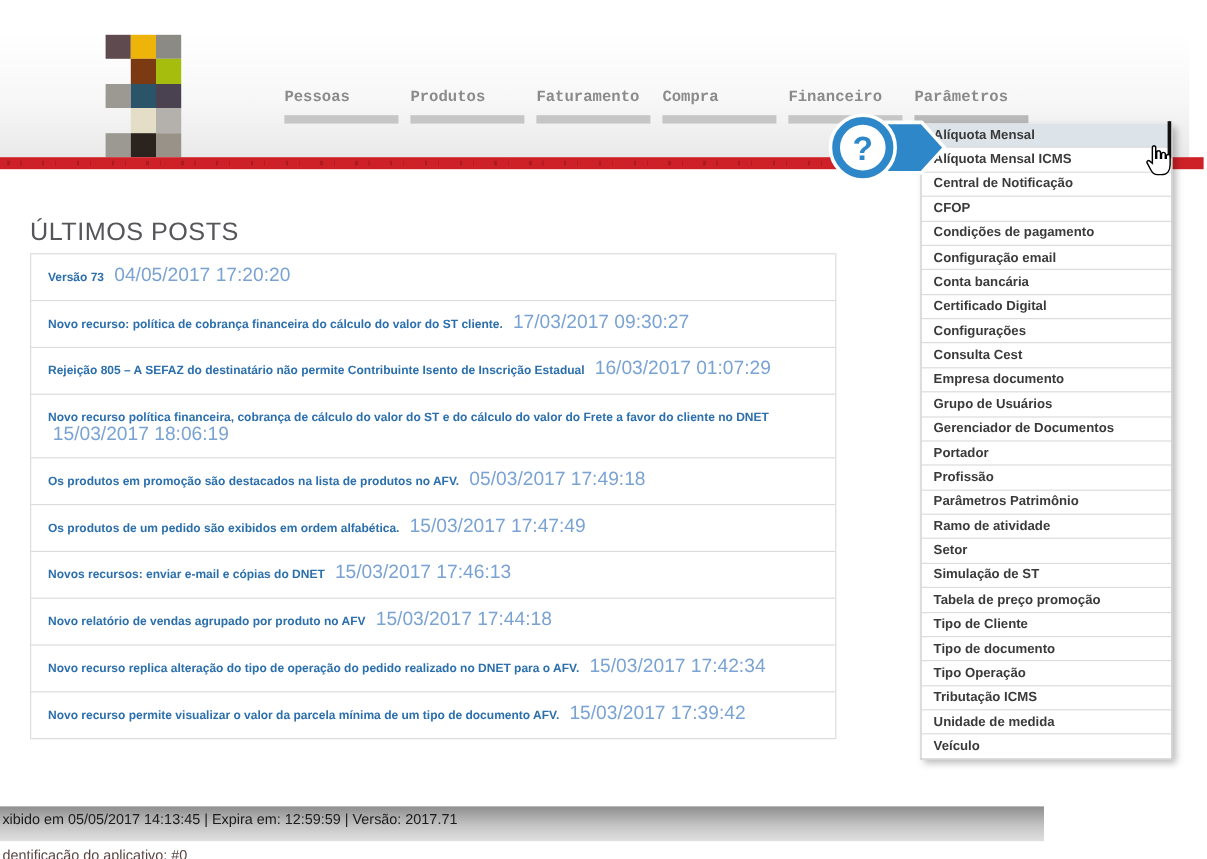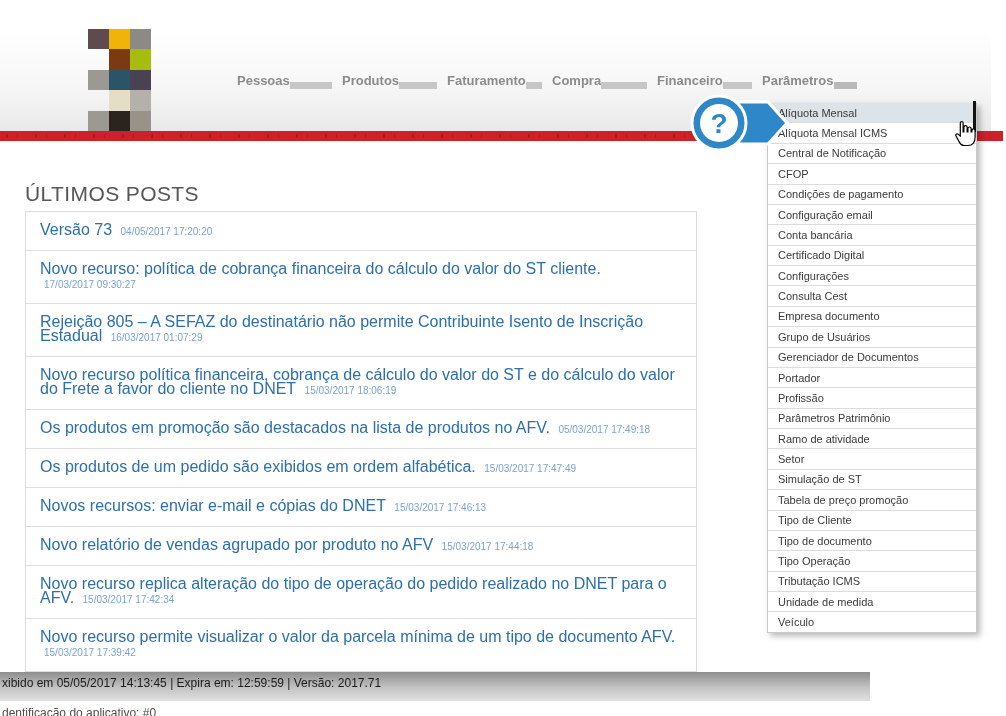--- a/index.html
+++ b/index.html
@@ -8,55 +8,55 @@
 
   
   .header{position:absolute;left:0;top:28px;width:991px;height:103px;
           background:linear-gradient(180deg,#ffffff 0%,#f7f7f7 55%,#e9e9e9 100%);}
   .logo{position:absolute;left:88px;top:29px;width:63px;height:102px;
         display:grid;grid-template-columns:repeat(3,21px);grid-auto-rows:20.4px;}
   .logo-cell{width:21px;height:20.4px;}
 
   
   .nav{position:absolute;left:237px;top:74px;display:flex;gap:10px;}
-  .nav-item{width:95px;display:flex;flex-direction:row;align-items:center;cursor:pointer;}
+  .nav-item{width:95px;display:flex;flex-direction:column;cursor:pointer;font-family:Liberation Mono, monospace;}
   .nav-label{font-size:13px;font-weight:bold;color:#8b8b8b;line-height:13px;margin-bottom:8px;}
   .nav-bar{width:95px;height:7px;background:#c6c6c6;margin-top:1px;}
   .nav-bar.active{background:#b9b9b9;}
 
   
   .red-band{position:absolute;left:0;top:131px;width:1003px;height:10px;background:#ce2127;}
   .red-band::after{content:"";position:absolute;left:6px;top:3px;height:4px;width:96%;opacity:.5;
      background:repeating-linear-gradient(90deg,rgba(60,0,0,.45) 0 2px,transparent 2px 11px,
      rgba(60,0,0,.35) 11px 12px,transparent 12px 29px);}
 
   
   .help-icon{position:absolute;left:688px;top:92px;z-index:6;cursor:pointer;}
 
   
   .menu{position:absolute;left:767px;top:103px;width:210px;box-sizing:border-box;margin:0;padding:0;
         list-style:none;background:#fff;border:1px solid #c9c9c9;border-top:none;z-index:5;
         box-shadow:3px 3px 6px rgba(0,0,0,.28);}
-  .menu li{padding:2.7px 8px 2.7px 10px;font-size:11px;font-weight:normal;color:#3a3a3a;
+  .menu li{padding:2.7px 8px 2.7px 10px;font-size:11px;font-weight:bold;color:#3a3a3a;
            line-height:14px;border-bottom:1px solid #dcdcdc;cursor:pointer;}
   .menu li:last-child{border-bottom:none;}
   .menu li.hl{background:#dce3e9;border-left:3px solid #000;padding-left:7px;}
 
   .caret-mark{position:absolute;left:973px;top:101px;width:3px;height:31px;background:#111;z-index:7;}
   .hand-cursor{position:absolute;left:951px;top:119px;z-index:8;}
 
   
   .posts-heading{position:absolute;left:25px;top:184px;font-size:21px;color:#55555a;
                  letter-spacing:.4px;line-height:19px;}
   .posts-box{position:absolute;left:25px;top:211px;width:672px;box-sizing:border-box;
              border:1px solid #ddd;background:#fff;}
   .post-row{padding:11px 14px;border-bottom:1px solid #ddd;line-height:14px;cursor:pointer;}
   .post-row:last-child{border-bottom:none;}
-  .post-title{font-size:16px;font-weight:normal;color:#2b6fad;}
-  .post-date{font-size:10px;color:#7aa3d4;margin-left:4px;white-space:nowrap;}
+  .post-title{font-size:10px;font-weight:bold;color:#2b6fad;}
+  .post-date{font-size:16px;color:#7aa3d4;margin-left:4px;white-space:nowrap;}
 
   
   .footer-bar{position:absolute;left:0;top:672px;width:870px;height:29px;
               background:linear-gradient(180deg,#8e8e8e 0%,#c4c4c4 55%,#e0e0e0 100%);}
   .footer-status{position:absolute;left:2px;top:4px;font-size:12px;color:#1b1b1b;line-height:14px;}
   .footer-app{position:absolute;left:2px;top:706px;font-size:12px;color:#5a4744;line-height:14px;}
 </style>
 </head>
 <body>
 

